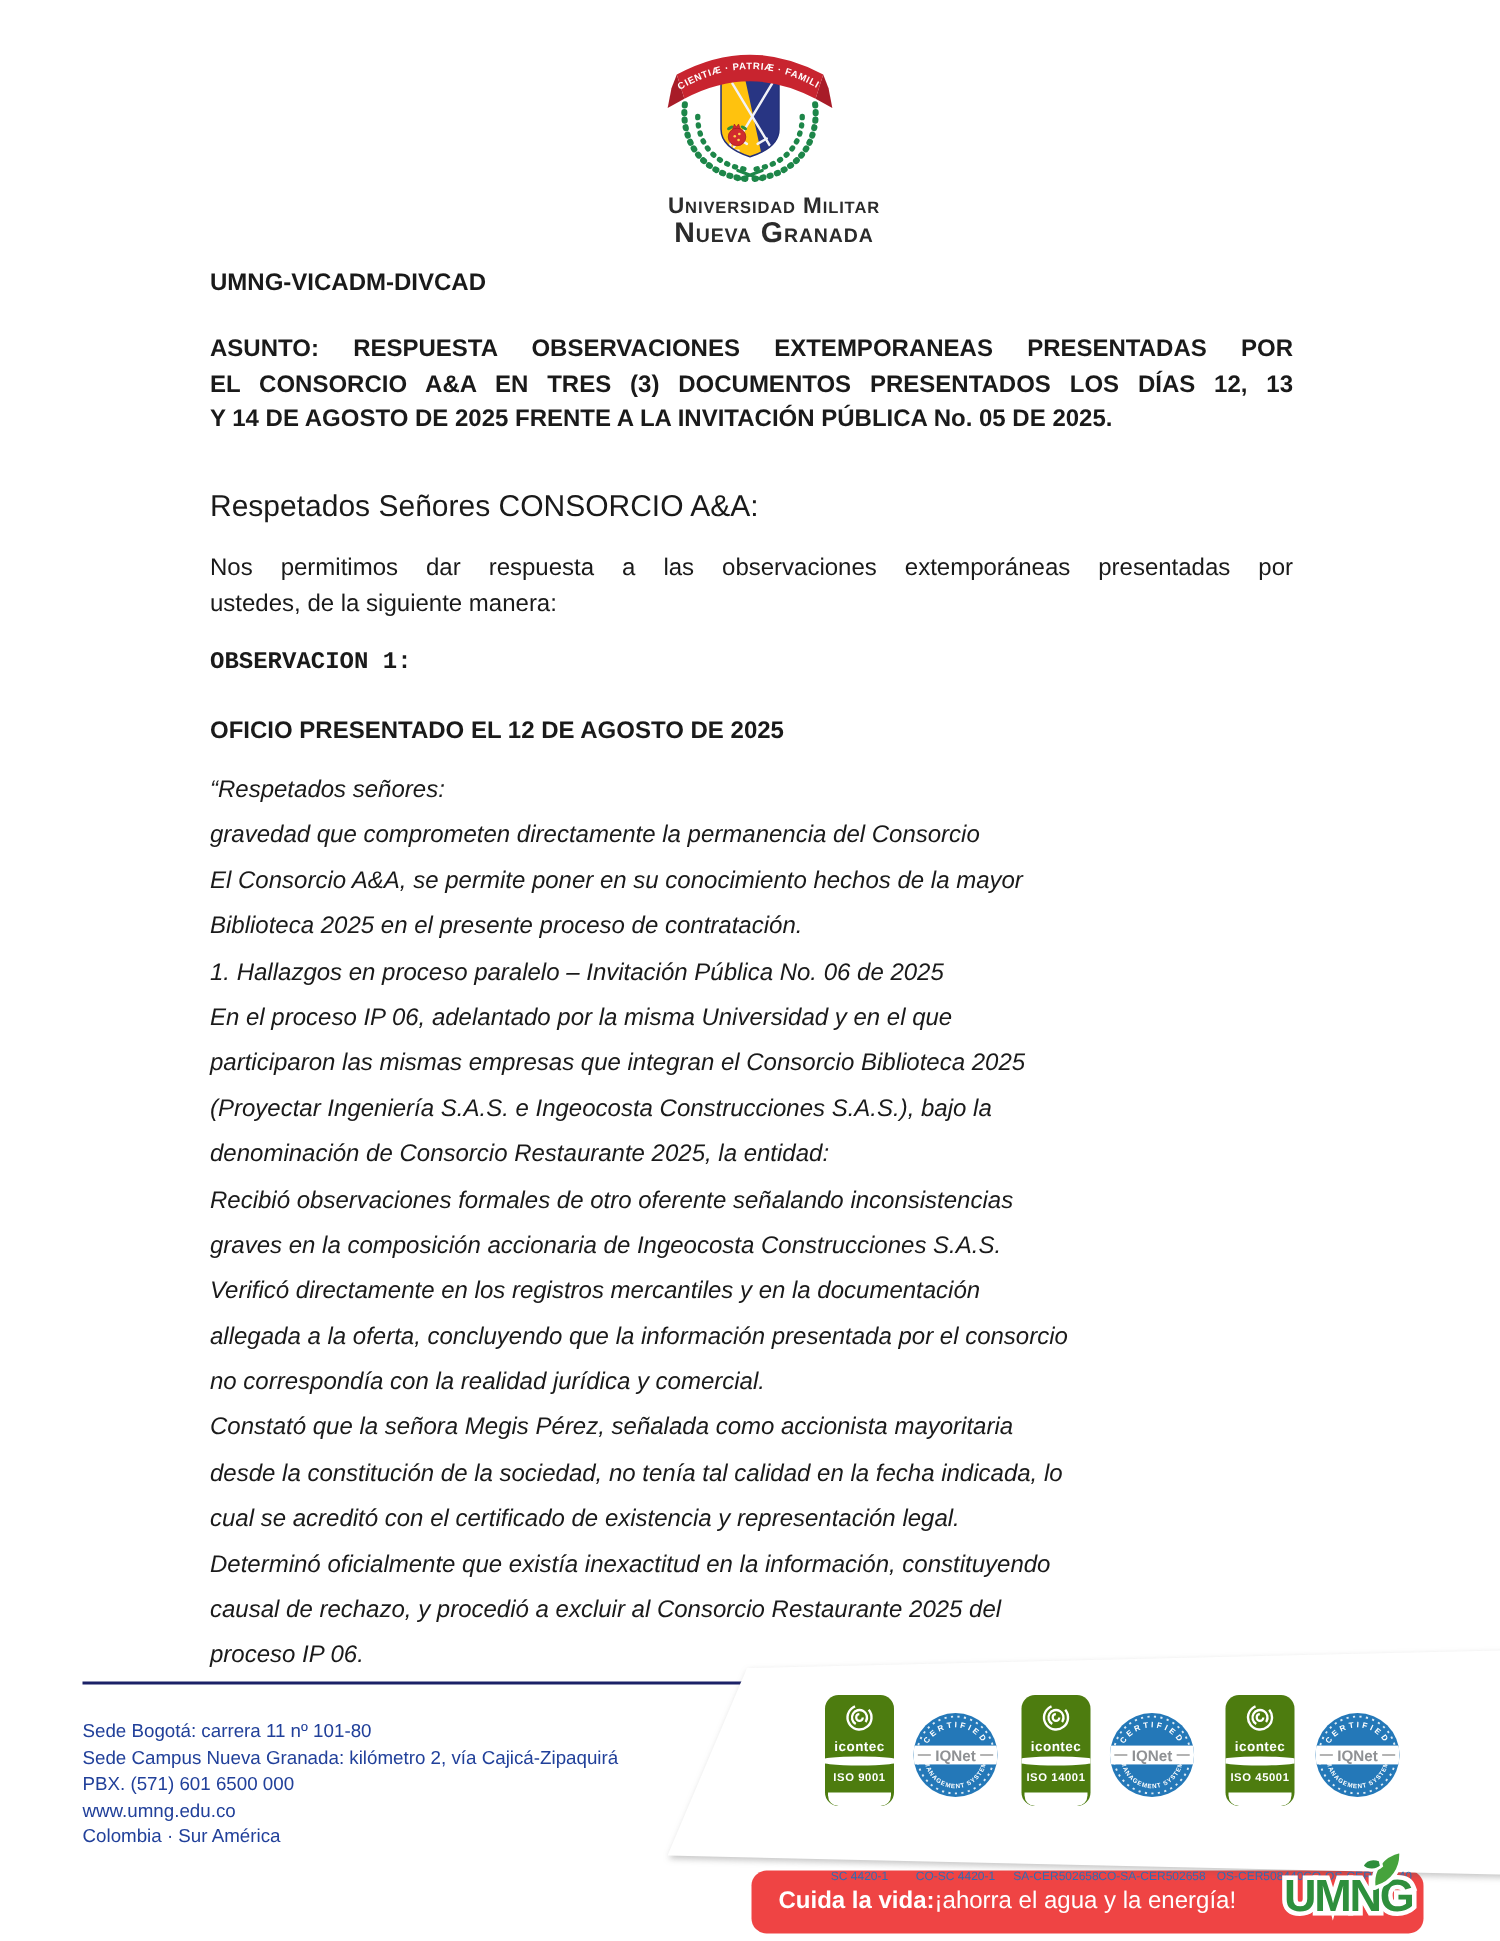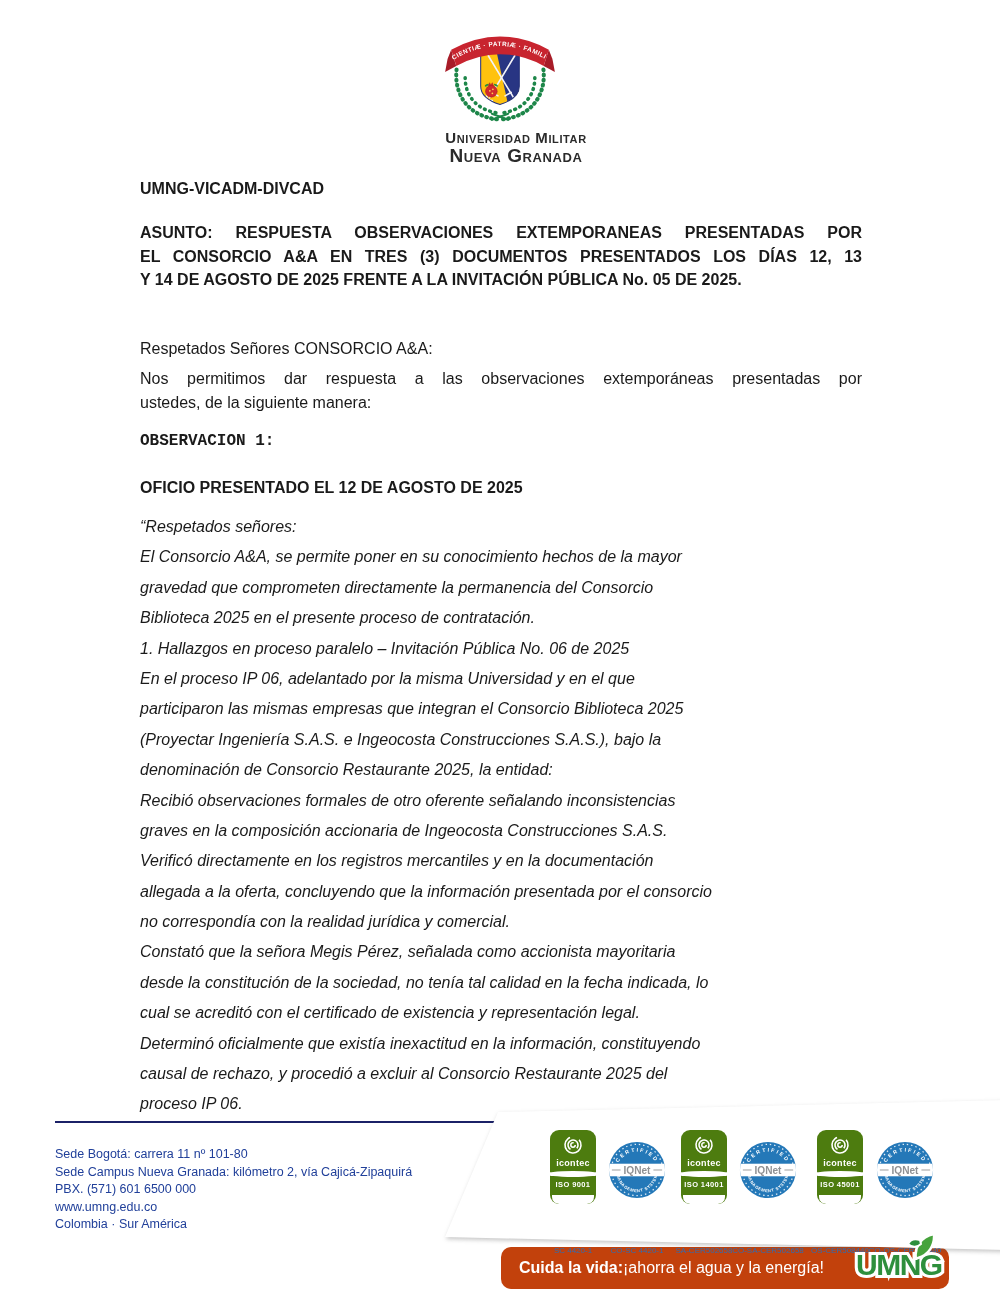--- a/index.html
+++ b/index.html
@@ -9,21 +9,21 @@
   
   .crest{position:absolute;left:439px;top:18px;}
   .uni-name{position:absolute;left:0;top:129px;width:1000px;text-align:center;color:#2b2b2b;padding-left:16px;}
   .uni-line1{font-size:15px;font-weight:600;font-variant:small-caps;letter-spacing:.6px;line-height:17px;}
   .uni-line2{font-size:19px;font-weight:700;font-variant:small-caps;letter-spacing:.6px;line-height:20px;}
 
   
   .ref{position:absolute;left:140px;top:180px;font-size:16px;font-weight:bold;}
   .subject{position:absolute;left:140px;top:221px;width:722px;font-size:16px;font-weight:bold;line-height:23.5px;}
   .jlast{text-align:justify;text-align-last:justify;}
-  .salutation{position:absolute;left:140px;top:340px;font-size:16px;}
+  .salutation{position:absolute;left:140px;top:327px;font-size:20px;}
   .intro{position:absolute;left:140px;top:367px;width:722px;font-size:16px;line-height:23.5px;}
   .obs-heading{position:absolute;left:140px;top:432px;font-size:16px;font-weight:bold;font-family:Liberation Mono, monospace;}
   .oficio-heading{position:absolute;left:140px;top:479px;font-size:16px;font-weight:bold;}
   .quote{position:absolute;left:140px;top:512px;width:730px;font-size:16px;font-style:italic;}
   .qline{height:30.4px;line-height:30.4px;white-space:nowrap;}
 
   
   .footer-rule{position:absolute;left:55px;top:1121px;width:708px;height:2px;background:#1b2167;}
   .address{position:absolute;left:55px;top:1146px;font-size:12.5px;line-height:17.6px;color:#21409a;}
 
@@ -34,21 +34,21 @@
   .badges{position:absolute;left:0;top:0;width:100%;height:100%;z-index:6;pointer-events:none;}
   .badge-icontec{position:absolute;top:1130px;width:46px;height:74px;border-radius:9px;background:#4d7c0f;overflow:hidden;}
   .icb-top{height:40px;padding-top:5px;text-align:center;}
   .icb-word{color:#fff;font-size:9px;font-weight:700;letter-spacing:.3px;margin-top:-1px;}
   .icb-wave{position:absolute;top:41px;left:-5px;right:-5px;height:6px;background:#fff;border-radius:50%;}
   .icb-iso{position:absolute;top:50px;width:100%;text-align:center;color:#fff;font-size:7.5px;font-weight:700;letter-spacing:.4px;}
   .icb-foot{position:absolute;bottom:0;left:2px;right:2px;height:9px;background:#fff;border-radius:0 0 7px 7px;}
   .badge-iqnet{position:absolute;top:1141px;width:58px;height:58px;}
   .cert-code{position:absolute;top:1207px;width:100px;text-align:center;font-size:8px;color:#2e6db4;margin-top:39px;}
 
-  .eco-banner{position:absolute;left:501px;top:1247px;width:448px;height:42px;background:#c2410c;
+  .eco-banner{position:absolute;left:501px;top:1247px;width:448px;height:42px;background:#ef4444;
               border-radius:10px;display:flex;align-items:center;padding-left:18px;box-sizing:border-box;
               color:#fff;font-size:16px;white-space:nowrap;z-index:4;}
   .eco-bold{font-weight:bold;}
   .umng-logo{position:absolute;left:856px;top:1248px;width:92px;height:40px;z-index:7;}
   .umng-word{position:absolute;left:0;top:0;font-size:30px;font-weight:800;letter-spacing:-1.5px;line-height:34px;}
   .umng-back{color:#fff;-webkit-text-stroke:6px #fff;
              text-shadow:0 0 2px #fff,2px 2px 0 #fff,-2px -2px 0 #fff,2px -2px 0 #fff,-2px 2px 0 #fff;}
   .umng-front{color:#2e8f3c;}
 </style>
 </head>
@@ -117,22 +117,22 @@
     </div>
   <div class="salutation">Respetados Señores CONSORCIO A&amp;A:</div>
   <div class="intro" id="intro-block">
       <div class="jlast">Nos permitimos dar respuesta a las observaciones extemporáneas presentadas por</div>
       <div>ustedes, de la siguiente manera:</div>
     </div>
   <div class="obs-heading">OBSERVACION 1:</div>
   <div class="oficio-heading">OFICIO PRESENTADO EL 12 DE AGOSTO DE 2025</div>
   <div class="quote" id="quote-block">
       <div class="qline">“Respetados señores:</div>
+      <div class="qline">gravedad que comprometen directamente la permanencia del Consorcio</div>
       <div class="qline">El Consorcio A&amp;A, se permite poner en su conocimiento hechos de la mayor</div>
-      <div class="qline">gravedad que comprometen directamente la permanencia del Consorcio</div>
       <div class="qline">Biblioteca 2025 en el presente proceso de contratación.</div>
       <div class="qline">1. Hallazgos en proceso paralelo – Invitación Pública No. 06 de 2025</div>
       <div class="qline">En el proceso IP 06, adelantado por la misma Universidad y en el que</div>
       <div class="qline">participaron las mismas empresas que integran el Consorcio Biblioteca 2025</div>
       <div class="qline">(Proyectar Ingeniería S.A.S. e Ingeocosta Construcciones S.A.S.), bajo la</div>
       <div class="qline">denominación de Consorcio Restaurante 2025, la entidad:</div>
       <div class="qline">Recibió observaciones formales de otro oferente señalando inconsistencias</div>
       <div class="qline">graves en la composición accionaria de Ingeocosta Construcciones S.A.S.</div>
       <div class="qline">Verificó directamente en los registros mercantiles y en la documentación</div>
       <div class="qline">allegada a la oferta, concluyendo que la información presentada por el consorcio</div>

